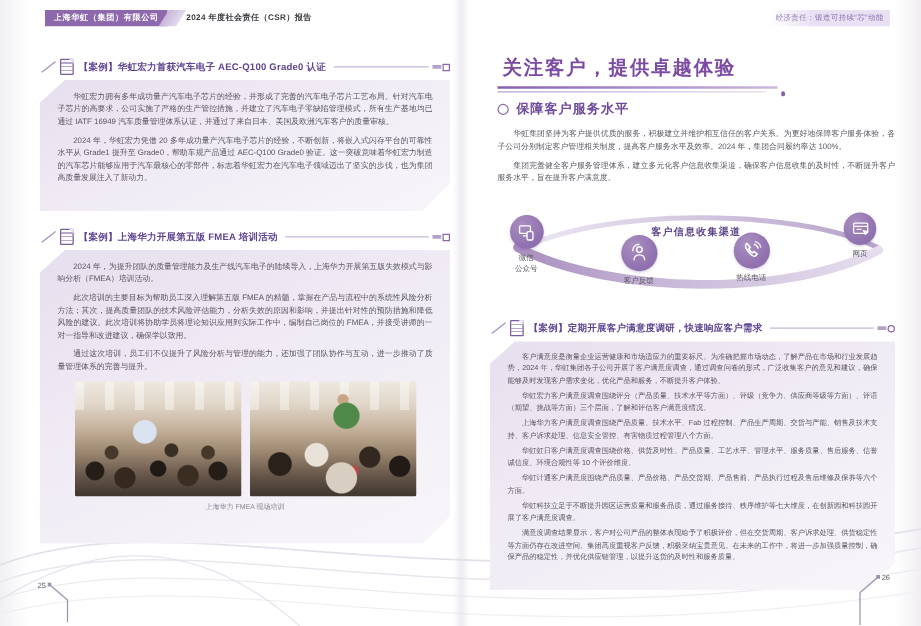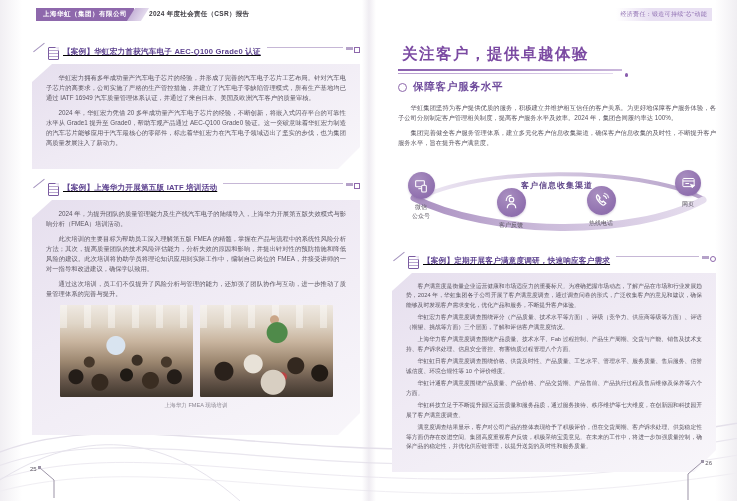--- a/index.html
+++ b/index.html
@@ -10,21 +10,21 @@
   .page-left{left:22px;width:346px;}
   .page-right{left:380px;width:336px;}
   .body-text{font-size:6.3px;line-height:1.6;color:#5a5560;text-align:justify;text-indent:2em;margin:0 0 5px 0;}
   
   .doc-header{position:absolute;top:8px;left:14px;display:flex;align-items:stretch;height:13px;}
   .company-badge{background:#8e68ac;color:#ffffff;font-size:6.5px;font-weight:bold;display:flex;align-items:center;padding:0 7px;letter-spacing:.5px;}
   .badge-stripe{width:14px;background:linear-gradient(90deg,#c7b5d8,#e4dbee);transform:skewX(-32deg);margin:0 4px 0 -3px;}
   .report-title{font-size:6.5px;font-weight:bold;color:#3c3a40;display:flex;align-items:center;letter-spacing:.3px;}
   .right-note{position:absolute;top:8px;right:4px;font-size:6px;color:#8f6fb1;background:linear-gradient(90deg,rgba(233,225,243,0),#e9e1f3 35%);padding:2px 5px;letter-spacing:.3px;}
   
-  .case-header{display:flex;align-items:flex-start;margin:0 0 4px 0;text-decoration:underline;}
+  .case-header{display:flex;align-items:center;margin:0 0 4px 0;}
   .slash-decoration{width:14px;height:1.2px;background:#a392bd;transform:rotate(-38deg);flex:0 0 auto;margin-right:2px;}
   .doc-icon{width:9px;height:11px;border:1px solid #7a5ba0;border-radius:1px;background:
     repeating-linear-gradient(180deg,#ffffff 0 2px,#b9a6cf 2px 3px) ;flex:0 0 auto;margin-right:4px;position:relative;}
   .doc-icon i{position:absolute;right:-1px;top:-1px;width:0;height:0;border-style:solid;border-width:0 4px 4px 0;border-color:transparent #e9e3f1 transparent transparent;}
   .case-title{font-size:7.6px;font-weight:bold;color:#5e4390;white-space:nowrap;letter-spacing:.2px;}
   .header-line{flex:1;height:1px;background:#c6b7d6;margin:0 3px 0 6px;}
   .header-tick{width:7px;height:2.5px;background:#b5a2c9;flex:0 0 auto;}
   .header-endsquare{width:4px;height:4px;border:1.2px solid #8e68ac;background:#ffffff;flex:0 0 auto;margin-left:1px;}
   .header-endcircle{width:4px;height:4px;border:1.2px solid #8e68ac;border-radius:50%;background:#ffffff;flex:0 0 auto;margin-left:1px;}
   
@@ -116,21 +116,21 @@
         <p class="body-text">2024 年，华虹宏力凭借 20 多年成功量产汽车电子芯片的经验，不断创新，将嵌入式闪存平台的可靠性水平从 Grade1 提升至 Grade0，帮助车规产品通过 AEC-Q100 Grade0 验证。这一突破意味着华虹宏力制造的汽车芯片能够应用于汽车最核心的零部件，标志着华虹宏力在汽车电子领域迈出了坚实的步伐，也为集团高质量发展注入了新动力。</p>
       </div>
     </div>
 
     <div style="position:absolute;top:183px;left:10px;width:328px;">
       <div class="case-header">
         <div class="slash-decoration"></div>
         <div class="doc-icon">
             <i></i>
           </div>
-        <div class="case-title">【案例】上海华力开展第五版 IATF 培训活动</div>
+        <div class="case-title">【案例】上海华力开展第五版 FMEA 培训活动</div>
         <div class="header-line"></div>
         <div class="header-tick"></div>
         <div class="header-endsquare"></div>
       </div>
       <div class="case-box" style="min-height:218px;">
         <p class="body-text">2024 年，为提升团队的质量管理能力及生产线汽车电子的陆续导入，上海华力开展第五版失效模式与影响分析（FMEA）培训活动。</p>
         <p class="body-text">此次培训的主要目标为帮助员工深入理解第五版 FMEA 的精髓，掌握在产品与流程中的系统性风险分析方法；其次，提高质量团队的技术风险评估能力，分析失效的原因和影响，并提出针对性的预防措施和降低风险的建议。此次培训将协助学员将理论知识应用到实际工作中，编制自己岗位的 FMEA，并接受讲师的一对一指导和改进建议，确保学以致用。</p>
         <p class="body-text">通过这次培训，员工们不仅提升了风险分析与管理的能力，还加强了团队协作与互动，进一步推动了质量管理体系的完善与提升。</p>
         <div class="photo-row">
           <div class="photo crowd"></div>

